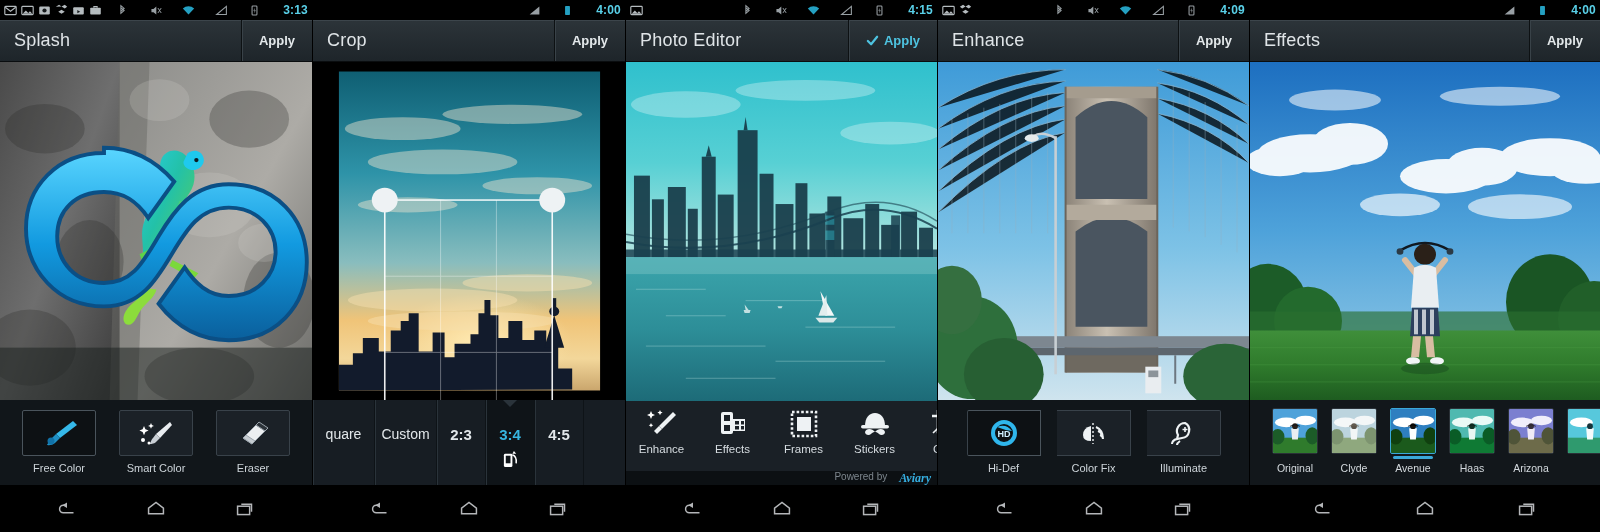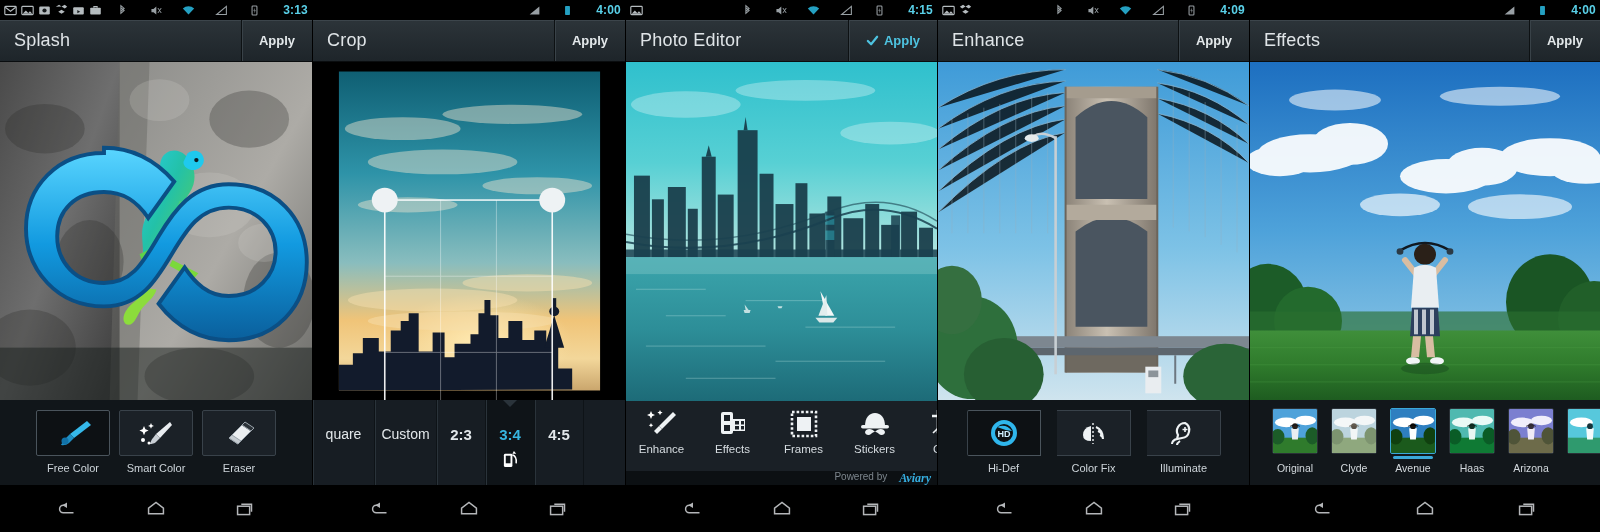--- a/index.html
+++ b/index.html
@@ -38,21 +38,21 @@
 
   
   .canvas { position:relative; flex:1 1 auto; overflow:hidden; background:#000; }
   .canvas svg { position:absolute; inset:0; width:100%; height:100%; display:block; }
 
   
   .toolstrip { flex:0 0 auto; background:#11161a; position:relative; }
 
   
   .tiles { display:flex; justify-content:center; align-items:flex-start;
-           gap:9px; padding:10px 0 6px; background:#11161a; height:85px; }
+           gap:23px; padding:10px 0 6px; background:#11161a; height:85px; }
   .tile { width:74px; display:flex; flex-direction:column; align-items:center; cursor:pointer; }
   .tile .box { width:74px; height:46px; border:1px solid #39424a; border-radius:2px;
                background:#1b2127; display:flex; align-items:center; justify-content:center; }
   .tile.sel .box { background:#0d1114; border-color:#4a545c; }
   .tile .lbl { margin-top:6px; color:#cdd4d9; font-size:11px; }
   .tile .box svg { width:40px; height:30px; }
 
   .tiles4 { gap:16px; }
   .tiles4 .tile .box { border-radius:0; border-left:none; }
   .tiles4 .tile:first-child .box { border-left:1px solid #39424a; border-radius:2px 0 0 2px; }

